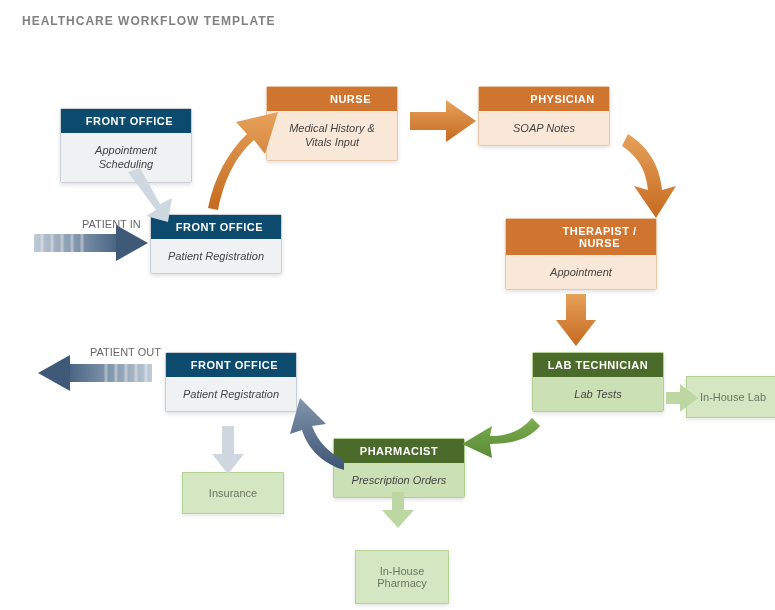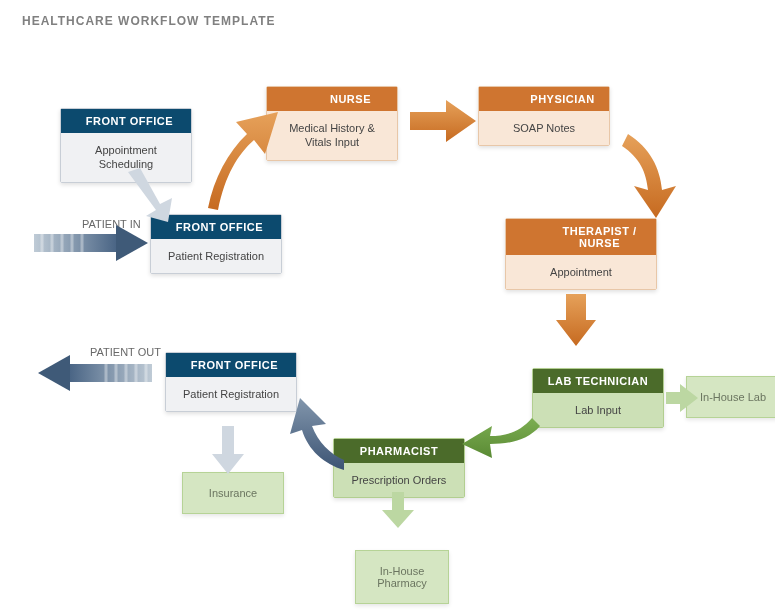--- a/index.html
+++ b/index.html
@@ -31,20 +31,21 @@
     font-weight: 700;
     color: #fff;
     padding: 6px 8px;
     letter-spacing: 0.5px;
   }
   .card .body {
     font-size: 11px;
     color: #444;
     padding: 10px 10px;
     line-height: 1.3;
+    font-style: italic;
   }
 
   
   .blue .head { background: #0c4a6e; padding-left: 15px; }
   .blue .body { background: #f0f1f3; }
   .blue { border: 1px solid #c8ced6; }
 
   
   .orange .head { background: #cf7530; padding-left: 45px; }
   .orange .body { background: #f9e7d7; }
@@ -75,21 +76,21 @@
     color: #686868;
     font-weight: 500;
   }
 
   
   #card-fo-appt { left: 60px; top: 108px; width: 130px; }
   #card-fo-reg1 { left: 150px; top: 214px; width: 130px; }
   #card-nurse   { left: 266px; top: 86px;  width: 130px; }
   #card-phys    { left: 478px; top: 86px;  width: 130px; }
   #card-ther    { left: 505px; top: 218px; width: 150px; }
-  #card-lab     { left: 532px; top: 368px; width: 130px; }
+  #card-lab     { left: 532px; top: 352px; width: 130px; }
   #card-pharm   { left: 333px; top: 418px; width: 130px; margin-top: 20px; }
   #card-fo-reg2 { left: 165px; top: 352px; width: 130px; }
 
   #aux-ins      { left: 182px; top: 472px; width: 80px; }
   #aux-inpharm  { left: 355px; top: 550px; }
   #aux-inlab    { left: 686px; top: 376px; }
 
   #lbl-in  { left: 82px; top: 218px; text-align: right; }
   #lbl-out { left: 62px; top: 346px; margin-left: 28px; }
 
@@ -130,21 +131,21 @@
     <div class="body">SOAP Notes</div>
   </div>
 
   <div id="card-ther" class="card orange">
     <div class="head">THERAPIST / NURSE</div>
     <div class="body">Appointment</div>
   </div>
 
   <div id="card-lab" class="card green">
     <div class="head">LAB TECHNICIAN</div>
-    <div class="body">Lab Input</div>
+    <div class="body">Lab Tests</div>
   </div>
 
   <div id="card-pharm" class="card green">
     <div class="head">PHARMACIST</div>
     <div class="body">Prescription Orders</div>
   </div>
 
   <div id="card-fo-reg2" class="card blue">
     <div class="head">FRONT OFFICE</div>
     <div class="body">Patient Registration</div>

